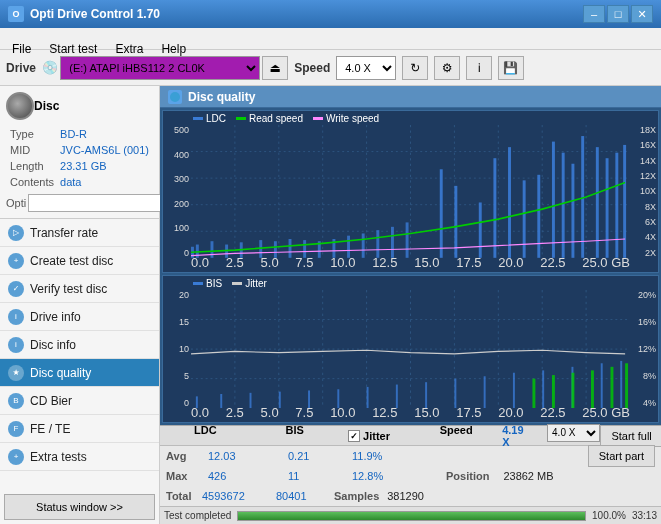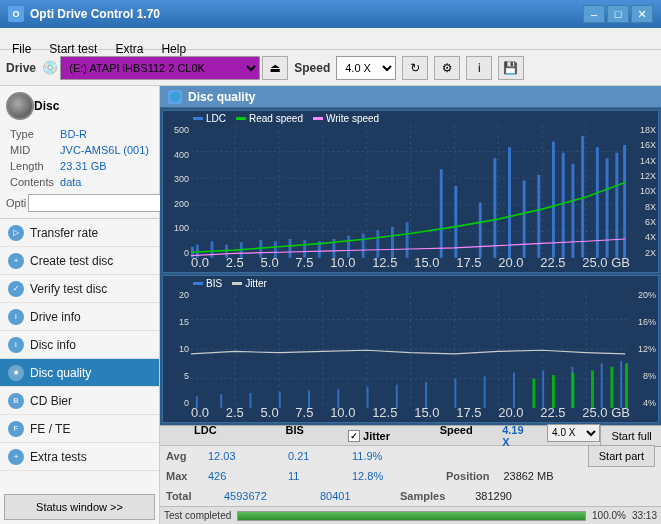--- a/index.html
+++ b/index.html
@@ -599,21 +599,21 @@
           <span style="width:28px;color:#555;font-weight:600;">Max</span>
           <span style="width:66px;color:#1565c0;">426</span>
           <span style="width:50px;color:#1565c0;">11</span>
           <span style="width:80px;color:#1565c0;">12.8%</span>
           <span style="color:#555;font-weight:600;">Position</span>
           <span style="color:#222;">23862 MB</span>
         </div>
       </div>
 
       <div style="display:flex;height:20px;align-items:center;padding:0 6px;">
-        <div style="flex:1;display:flex;gap:30px;font-size:11px;align-items:flex-end;">
+        <div style="flex:1;display:flex;gap:8px;font-size:11px;align-items:flex-end;">
           <span style="width:28px;color:#555;font-weight:600;">Total</span>
           <span style="width:66px;color:#1565c0;">4593672</span>
           <span style="width:50px;color:#1565c0;">80401</span>
           <span style="color:#555;font-weight:600;">Samples</span>
           <span style="color:#222;">381290</span>
         </div>
       </div>
     </div>
 
     <div style="height:18px;background:#e0e0e0;border-top:1px solid #bbb;display:flex;align-items:center;padding:0 4px;gap:6px;">

